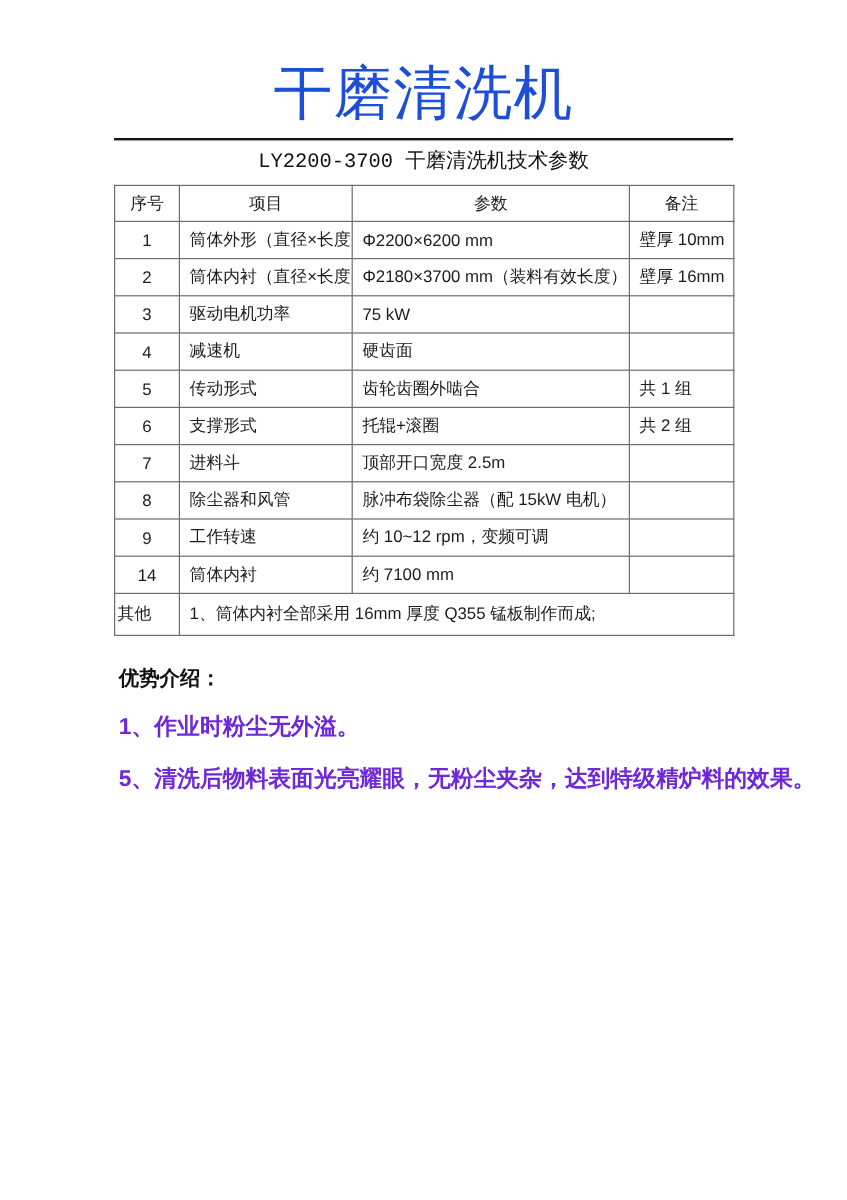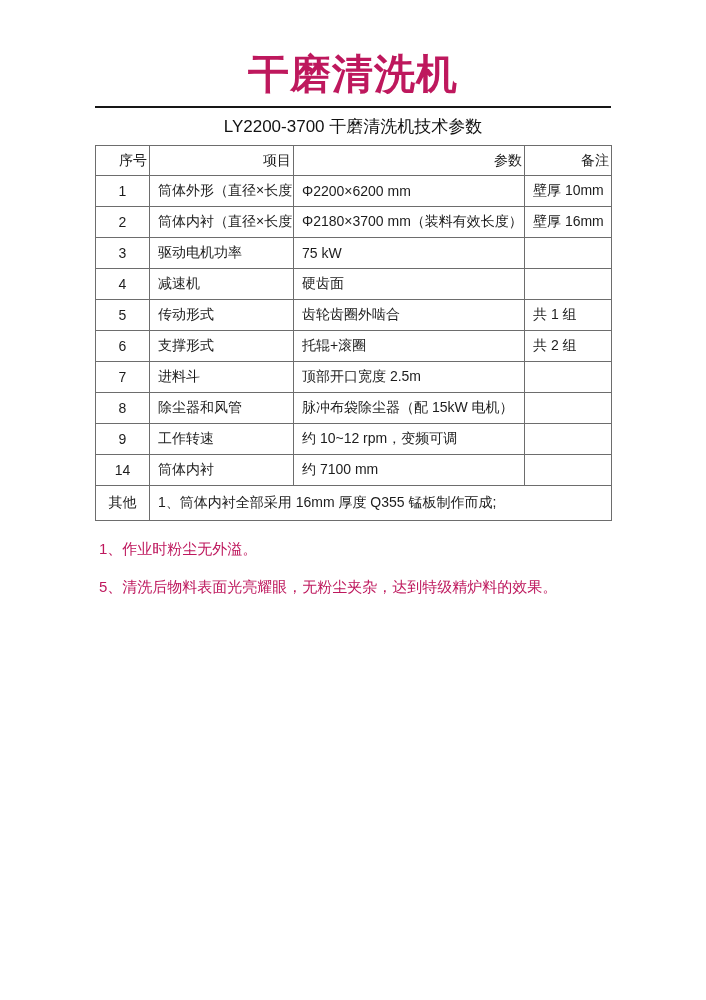--- a/index.html
+++ b/index.html
@@ -18,41 +18,42 @@
 
   .doc {
     width: 516px;
     margin: 0 auto;
     padding-top: 52px;
   }
 
   .title {
     margin: 0;
     text-align: center;
-    font-size: 41px;
+    font-size: 49px;
     line-height: 1.1;
-    font-weight: 700;
-    color: #be185d;
+    font-weight: 400;
+    color: #1d4ed8;
     letter-spacing: 1px;
     white-space: nowrap;
   }
 
   .title-rule {
     border: none;
     border-top: 2px solid #161616;
     margin: 9px 0 0 0;
   }
 
   .subtitle {
     margin: 9px 0 0 0;
     text-align: center;
     font-size: 17px;
     font-weight: 500;
     line-height: 1.2;
     color: #111111;
+    font-family: Liberation Mono, monospace;
   }
 
   table.spec {
     width: 516px;
     margin-top: 8px;
     border-collapse: collapse;
     table-layout: fixed;
     font-size: 14px;
     color: #1c1c1c;
   }
@@ -62,48 +63,47 @@
     height: 31px;
     vertical-align: middle;
     font-weight: 400;
     padding: 2px 4px 2px 8px;
     text-align: left;
     overflow: hidden;
     white-space: nowrap;
   }
   table.spec thead th {
     height: 30px;
-    text-align: right;
+    text-align: center;
     padding: 2px 2px;
     font-weight: 500;
   }
   table.spec td.col-num {
     text-align: center;
     padding: 2px 2px;
   }
   table.spec tr.footer-row td {
     height: 35px;
   }
   table.spec td.footer-label {
-    text-align: center;
     padding: 2px 2px;
   }
 
   .adv-heading {
     margin: 24px 0 0 4px;
     font-size: 17px;
     font-weight: 700;
     color: #111111;
   }
   .adv-item {
     margin: 18px 0 0 4px;
-    font-size: 15px;
+    font-size: 19px;
     line-height: 1.3;
-    font-weight: 400;
-    color: #be185d;
+    font-weight: 700;
+    color: #6d28d9;
     white-space: nowrap;
   }
 </style>
 </head>
 <body>
 
 <div class="doc">
 
   <h1 class="title">干磨清洗机</h1>
 
@@ -189,17 +189,18 @@
         </tr>
       </tbody>
     <tbody>
       <tr class="footer-row">
         <td class="footer-label">其他</td>
         <td colspan="3">1、筒体内衬全部采用 16mm 厚度 Q355 锰板制作而成;</td>
       </tr>
     </tbody>
   </table>
 
+  <div class="adv-heading">优势介绍：</div>
 
   <p class="adv-item">1、作业时粉尘无外溢。</p>
   <p class="adv-item">5、清洗后物料表面光亮耀眼，无粉尘夹杂，达到特级精炉料的效果。</p>
 
 </div>
 
 </body></html>

